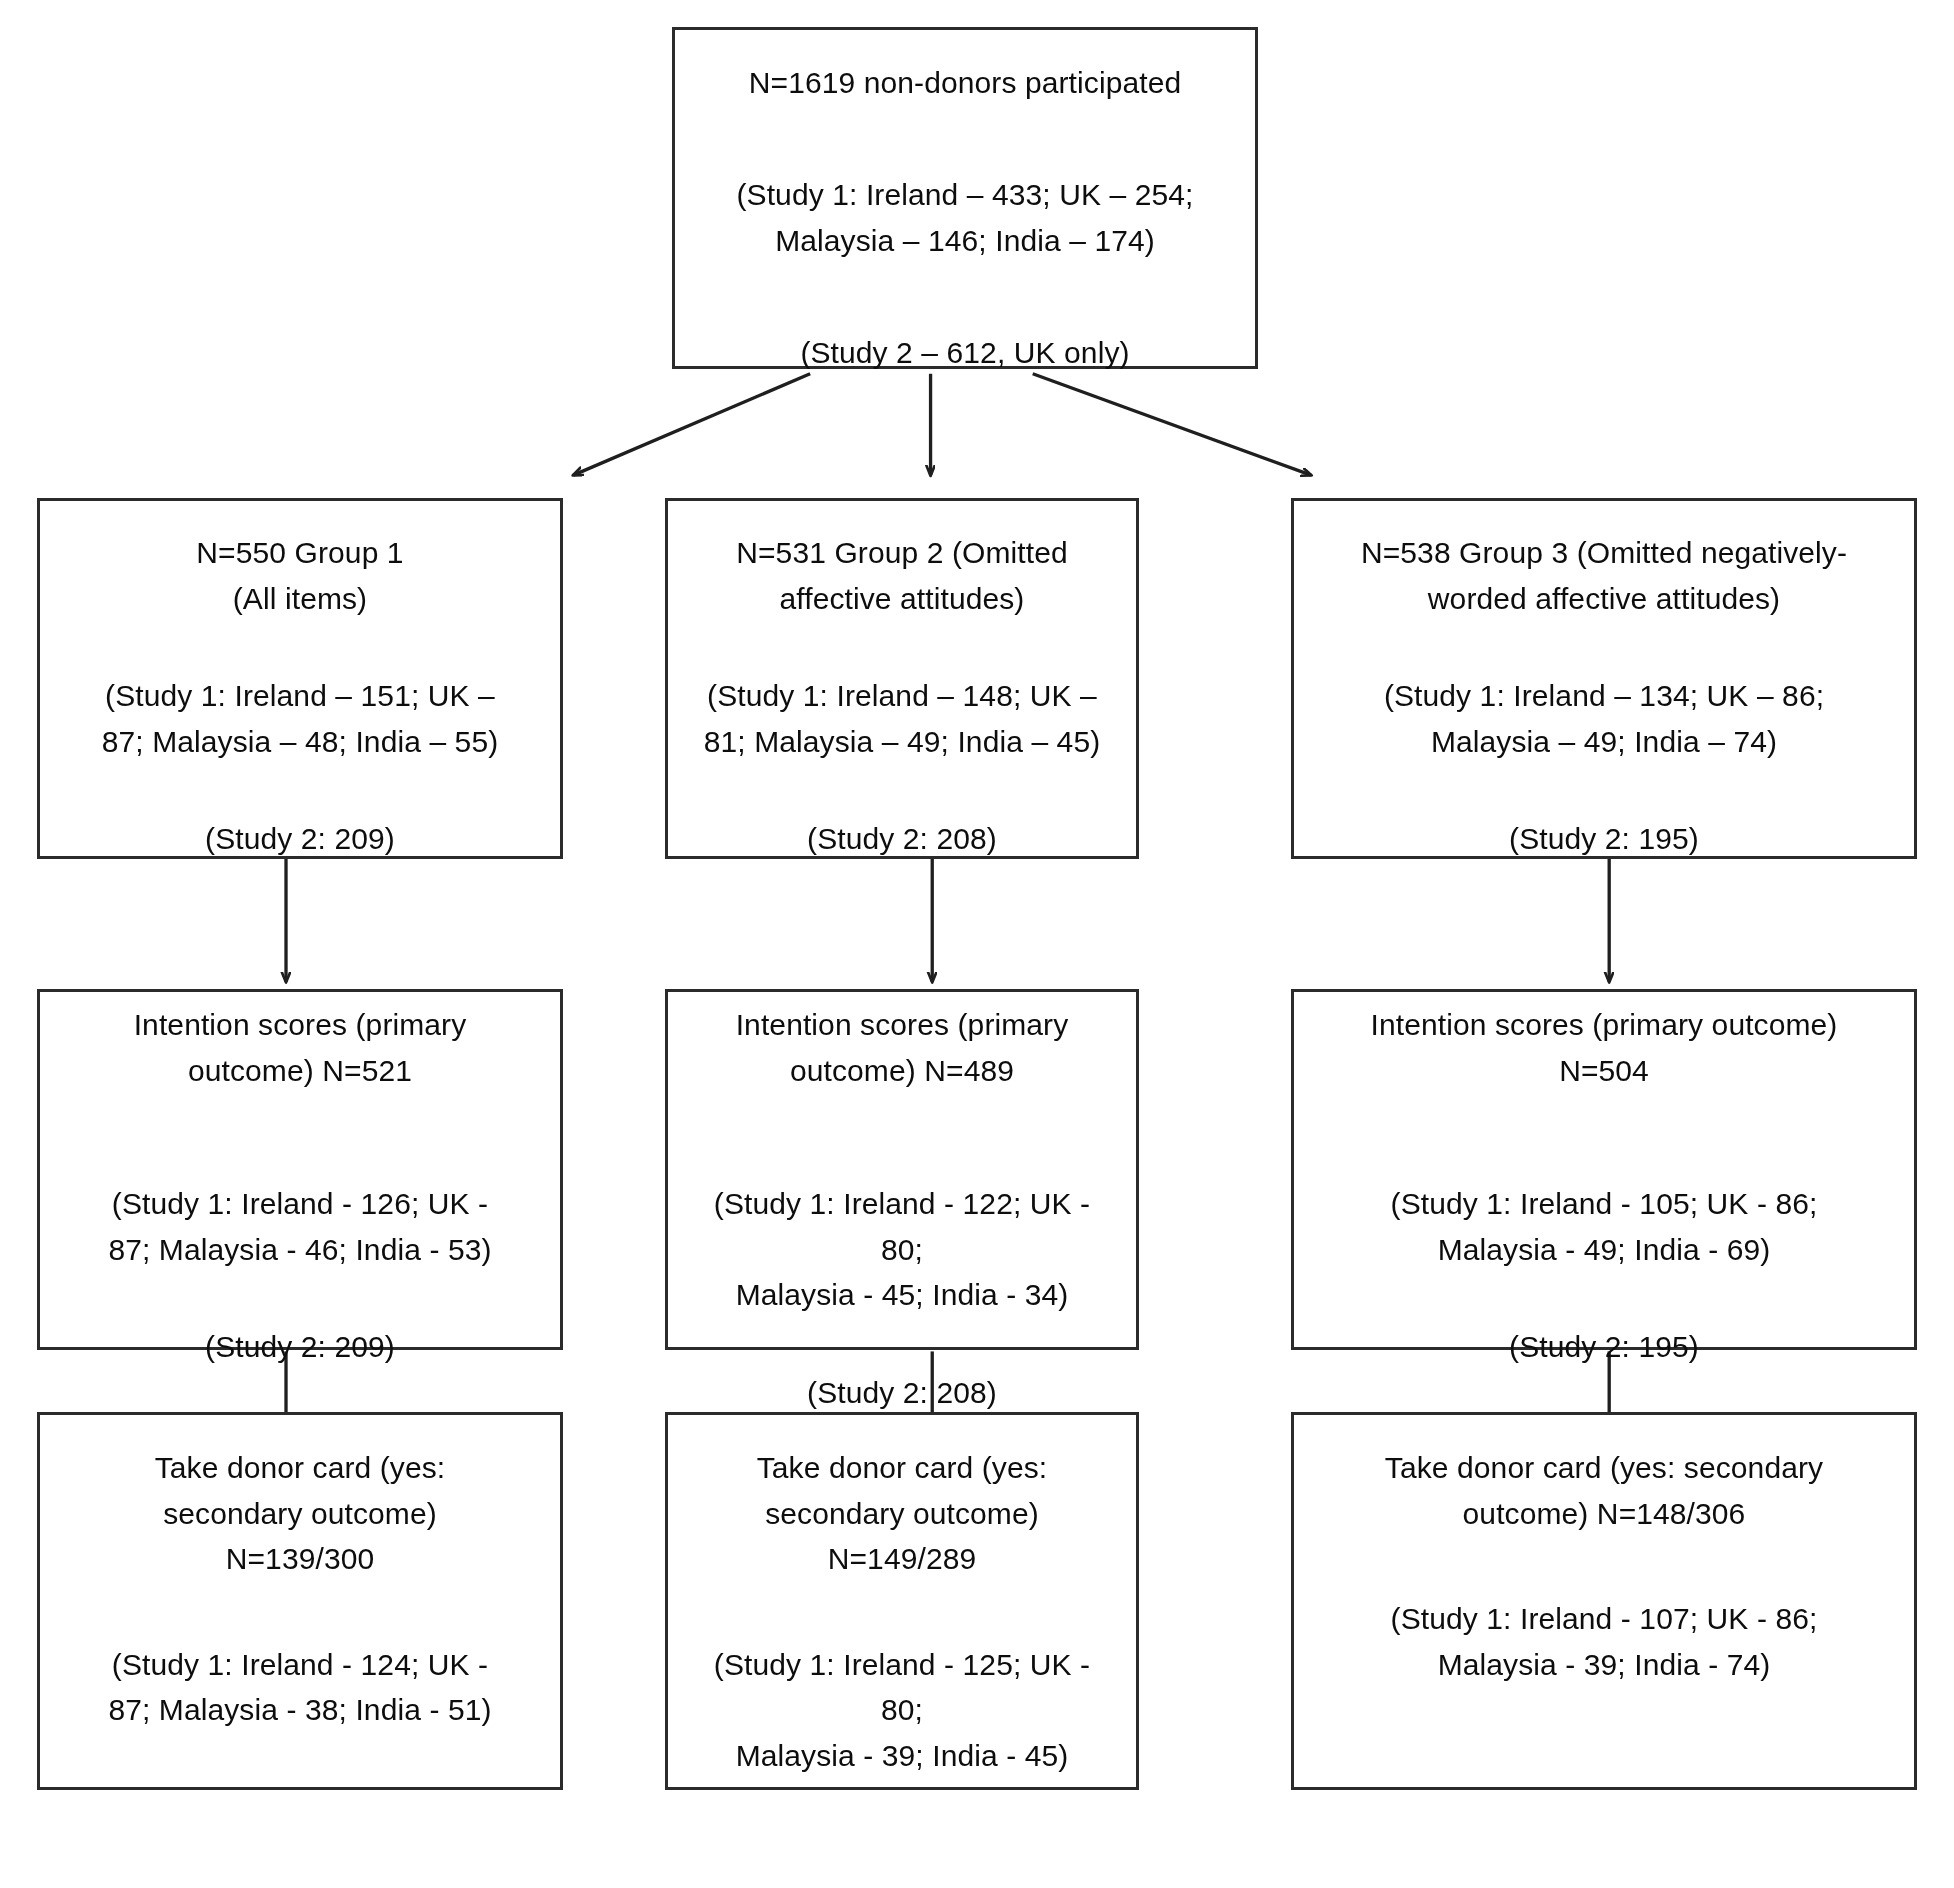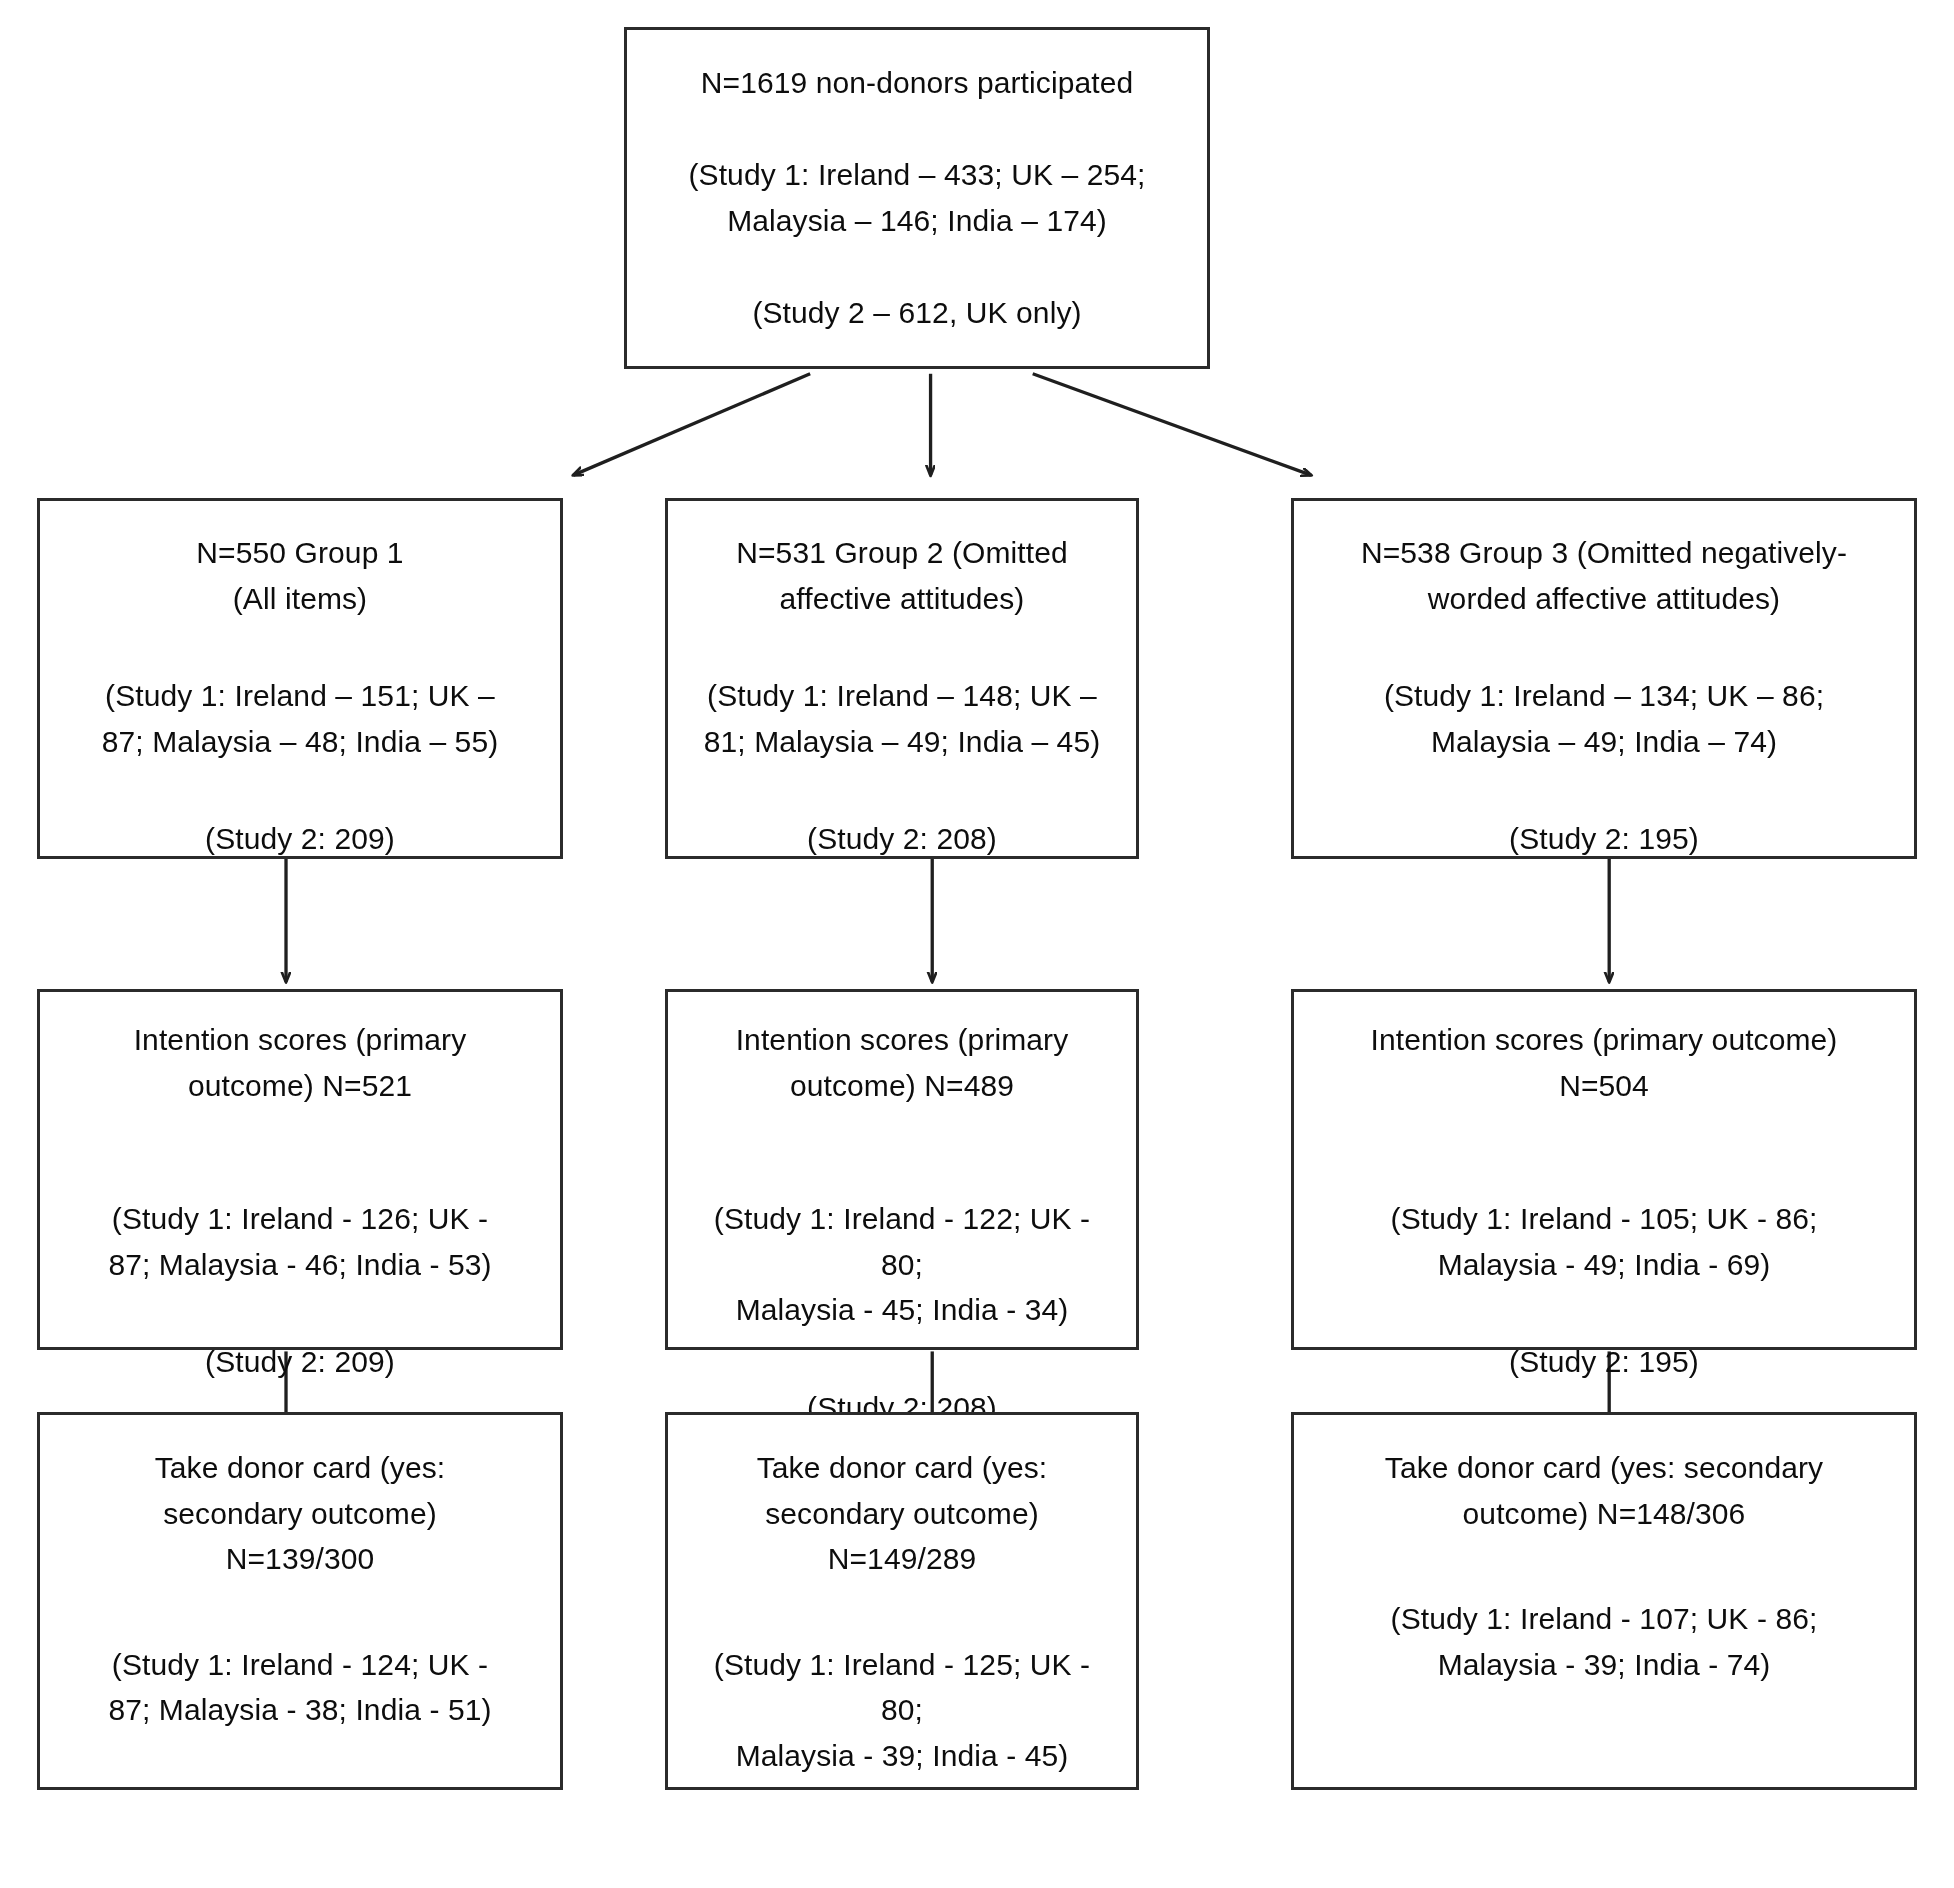--- a/index.html
+++ b/index.html
@@ -39,43 +39,44 @@
     letter-spacing: 0.1px;
   }
   .node .para {
     width: 100%;
     padding: 0 21.6px;
     box-sizing: border-box;
     white-space: pre-line;
   }
   
   #node-top {
-    left: 624px;
+    left: 672px;
     top: 26.6px;
     width: 586px;
     height: 342px;
     padding-top: 30px;
+    gap: 20px;
   }
   #node-top .para.p1 { margin-bottom: 47px; }
   #node-top .para.p2 { margin-bottom: 47px; }
 
   
   .row2 {
     top: 498px;
     height: 361px;
     padding-top: 29px;
   }
   .row2 .para.p1 { margin-bottom: 52px; }
   .row2 .para.p2 { margin-bottom: 52px; }
 
   
   .row3 {
     top: 989px;
     height: 361px;
-    padding-top: 25px;
+    padding-top: 10px;
   }
   .row3 .para.p1 { margin-bottom: 52px; }
   .row3 .para.p2 { margin-bottom: 52px; margin-top: 36px; }
 
   
   .row4 {
     top: 1412px;
     height: 378px;
     padding-top: 30px;
   }

